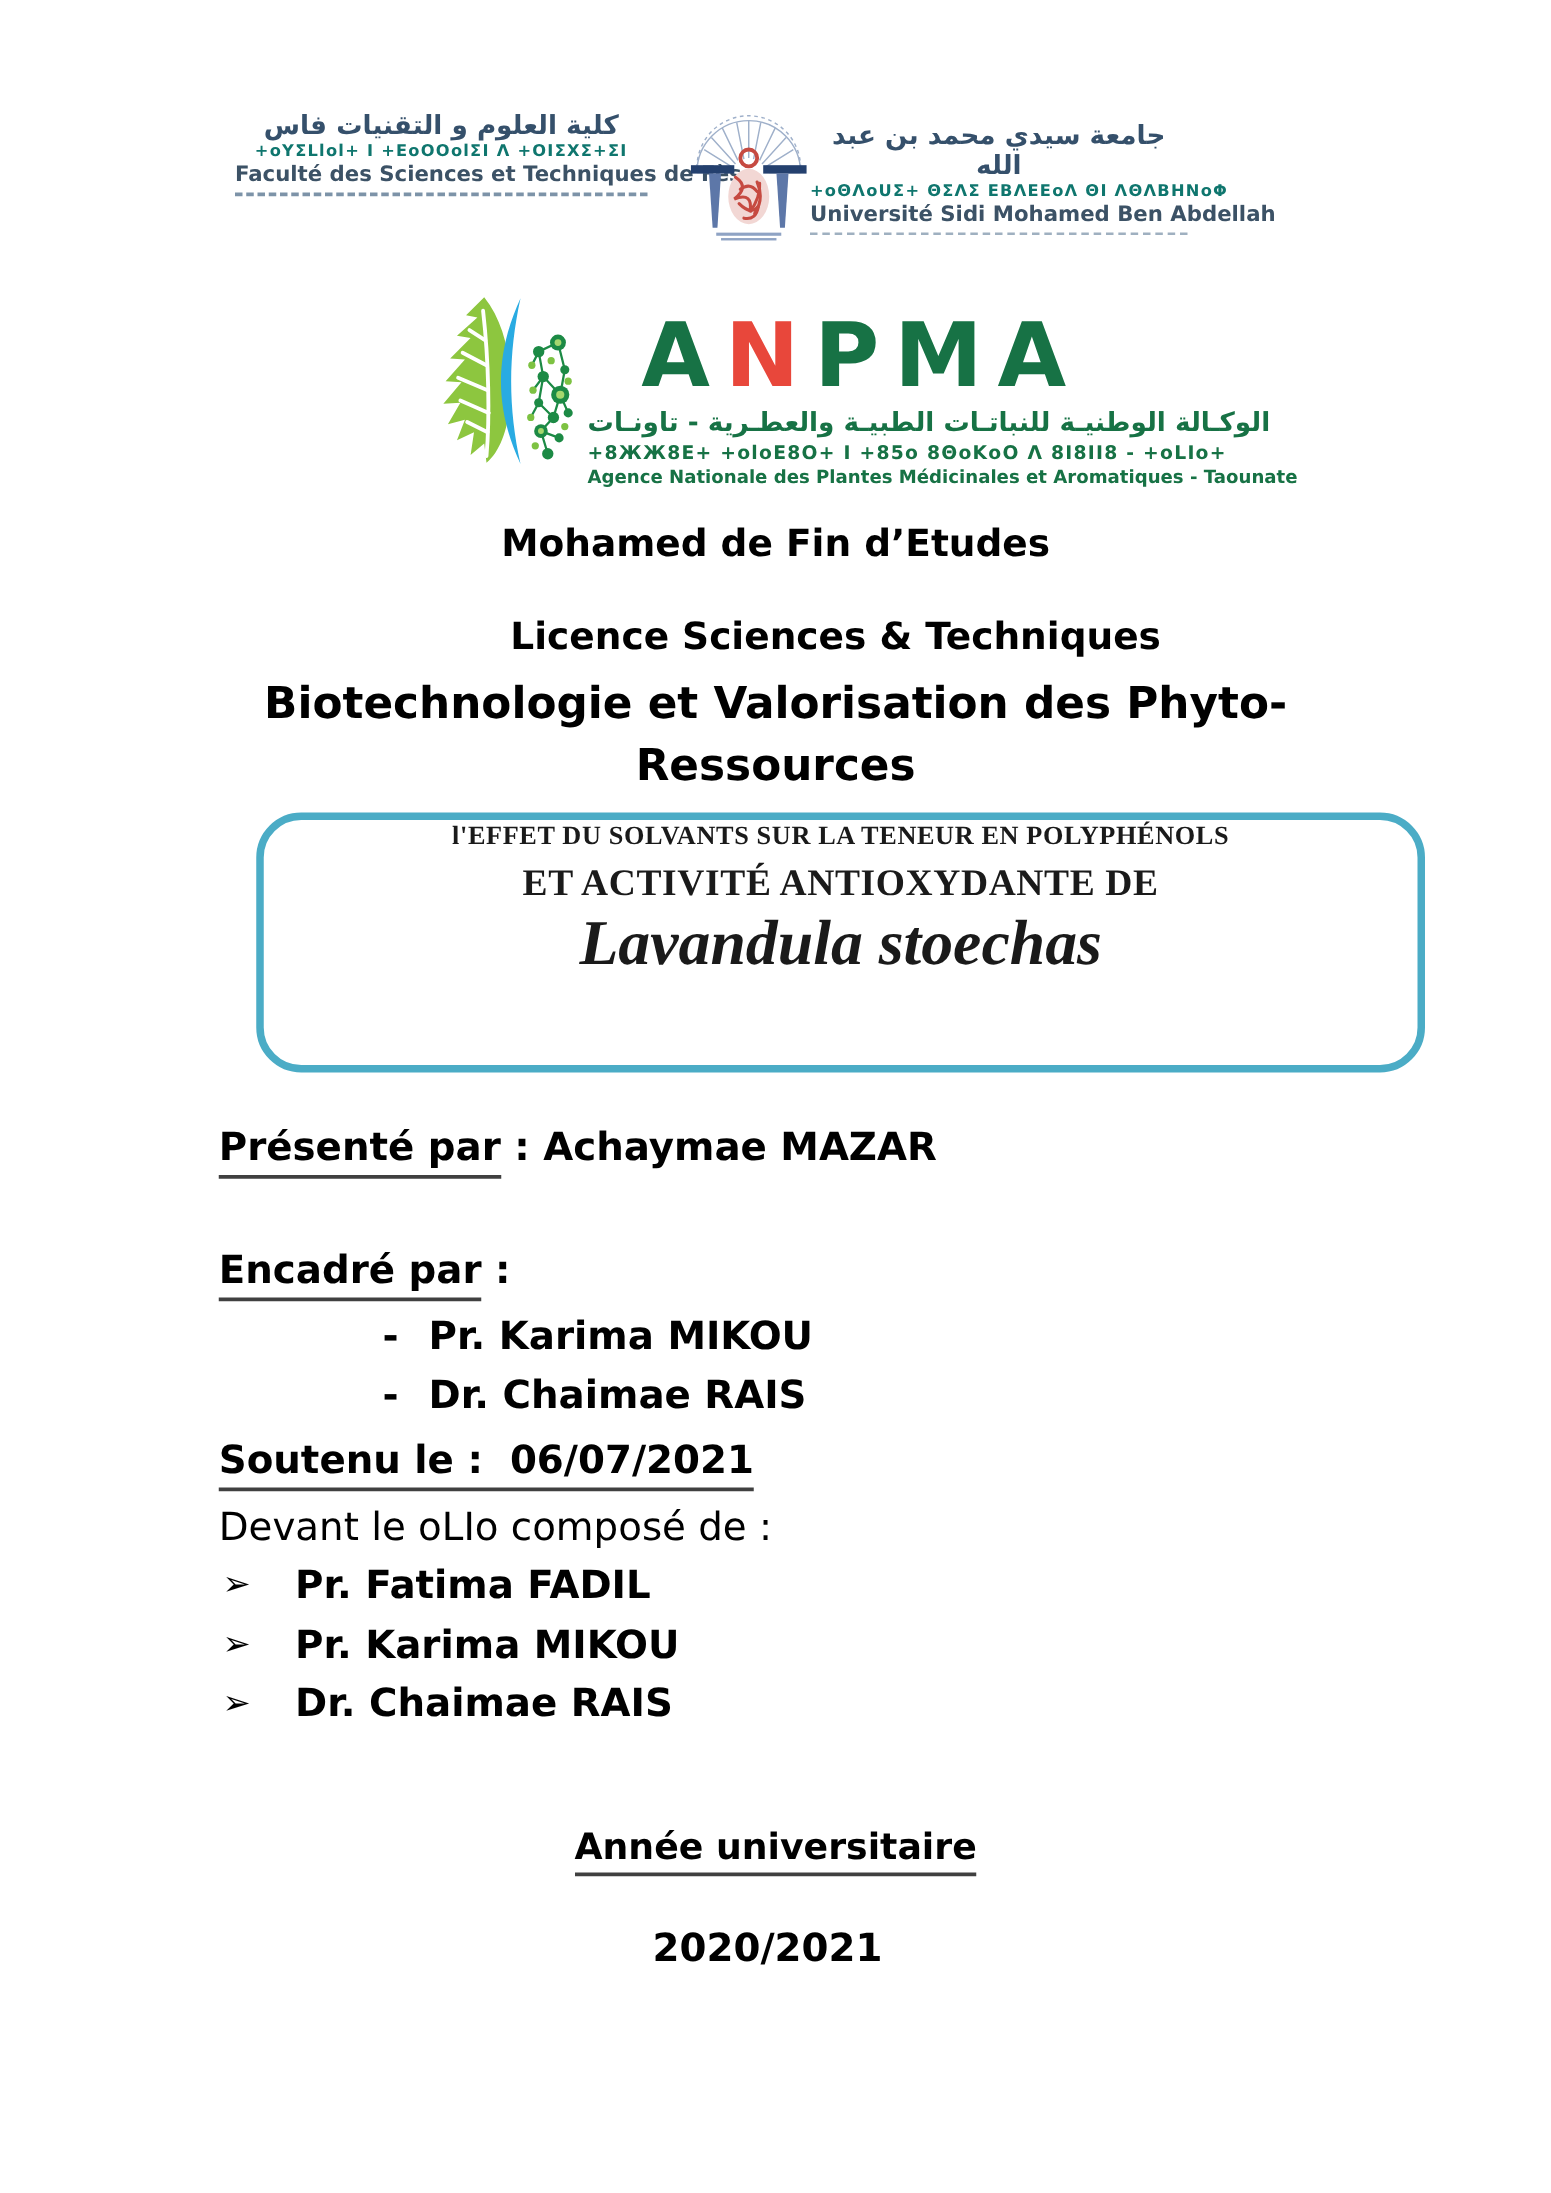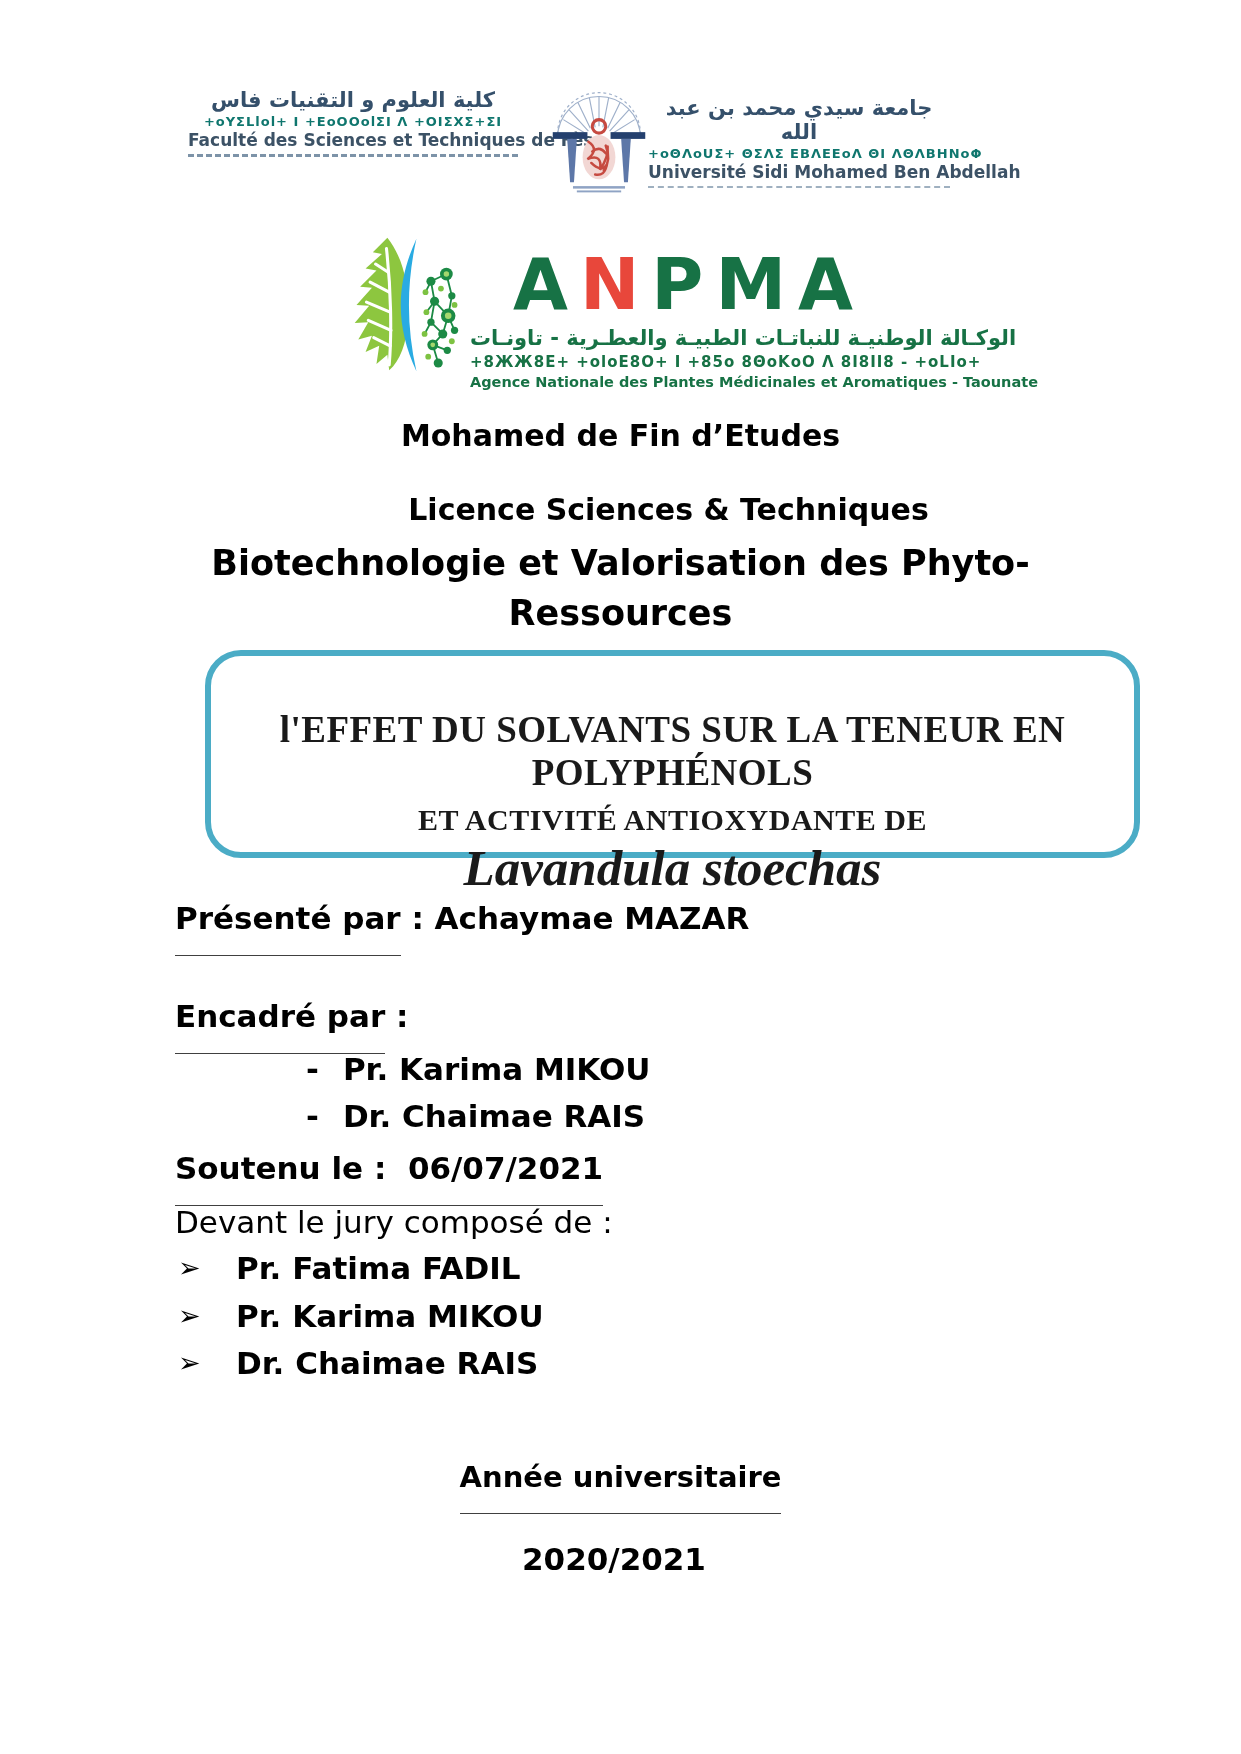--- a/index.html
+++ b/index.html
@@ -35,26 +35,26 @@
   .t-project,.t-degree,.t-program{position:absolute;left:0;width:1241px;text-align:center;margin:0;color:#000;}
   .t-project{top:418px;font-size:30px;font-weight:700;}
   .t-degree{top:492px;font-size:30px;font-weight:700;padding-left:48px;}
   .t-program{top:538px;font-size:35px;font-weight:700;line-height:50px;}
   
   .subject-box{
     position:absolute;left:205px;top:650px;width:923px;height:196px;
     border:6px solid #4bacc6;border-radius:36px;
     text-align:center;font-family:"Liberation Serif","DejaVu Serif",serif;color:#1a1a1a;
   }
-  .subject-box .s1{margin-top:52px;font-size:37px;font-weight:700;letter-spacing:.5px;}
+  .subject-box .s1{font-size:21px;font-weight:700;letter-spacing:.5px;}
   .subject-box .s2{margin-top:9px;font-size:30px;font-weight:700;letter-spacing:.5px;}
   .subject-box .species{margin-top:2px;font-size:51px;font-weight:700;font-style:italic;}
   
   .row{position:absolute;white-space:pre;font-size:31px;font-weight:700;color:#000;}
-  .ul{border-bottom:1px solid #404040;padding-bottom:19px;}
+  .ul{border-bottom:3px solid #404040;padding-bottom:4px;}
   .row-presented{left:175px;top:900px;}
   .row-encadre{left:175px;top:998px;}
   .row-sup1{left:306px;top:1051px;}
   .row-sup2{left:306px;top:1098px;}
   .row-soutenu{left:175px;top:1150px;}
   .row-devant{left:175px;top:1204px;font-weight:400;}
   .row-jury1{left:178px;top:1250px;}
   .row-jury2{left:178px;top:1298px;}
   .row-jury3{left:178px;top:1345px;}
   .bullet{display:inline-block;font-size:27px;font-weight:400;width:58px;vertical-align:2px;}
@@ -166,21 +166,21 @@
 
   <div class="row row-presented"><span class="ul">Présenté par</span><span> : </span><span>Achaymae MAZAR</span></div>
 
   <div class="row row-encadre"><span class="ul">Encadré par</span><span> :</span></div>
 
   <div class="row row-sup1"><span class="dash">-</span><span>Pr. Karima MIKOU</span></div>
   <div class="row row-sup2"><span class="dash">-</span><span>Dr. Chaimae RAIS</span></div>
 
   <div class="row row-soutenu"><span class="ul"><span>Soutenu le :</span><span>  </span><span>06/07/2021</span></span></div>
 
-  <div class="row row-devant">Devant le jury composé de :</div>
+  <div class="row row-devant">Devant le oLIo composé de :</div>
 
   <div class="row row-jury1"><span class="bullet">➢</span><span>Pr. Fatima FADIL</span></div>
   <div class="row row-jury2"><span class="bullet">➢</span><span>Pr. Karima MIKOU</span></div>
   <div class="row row-jury3"><span class="bullet">➢</span><span>Dr. Chaimae RAIS</span></div>
 
   <div class="row row-annee"><span class="ul">Année universitaire</span></div>
   <div class="row row-year">2020/2021</div>
 
 </div>
 

